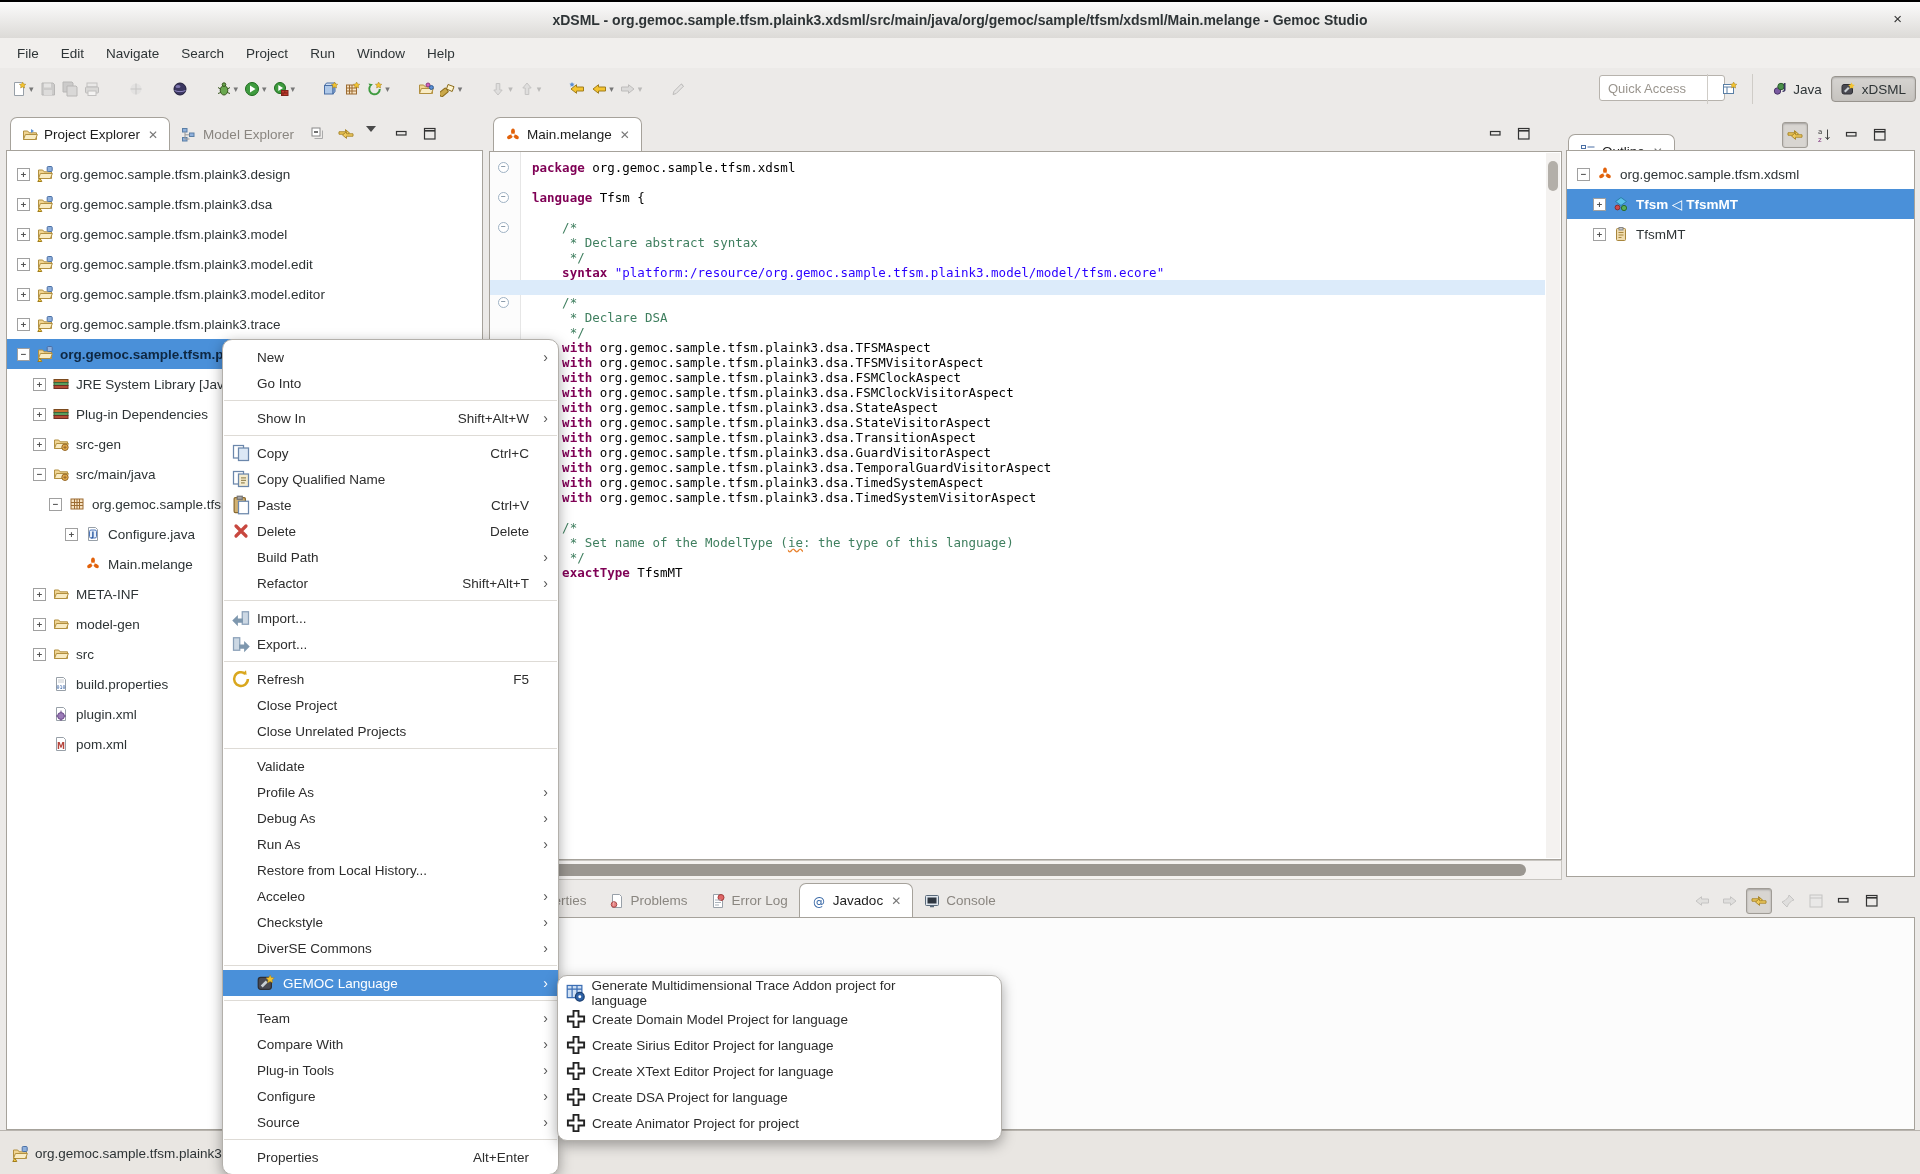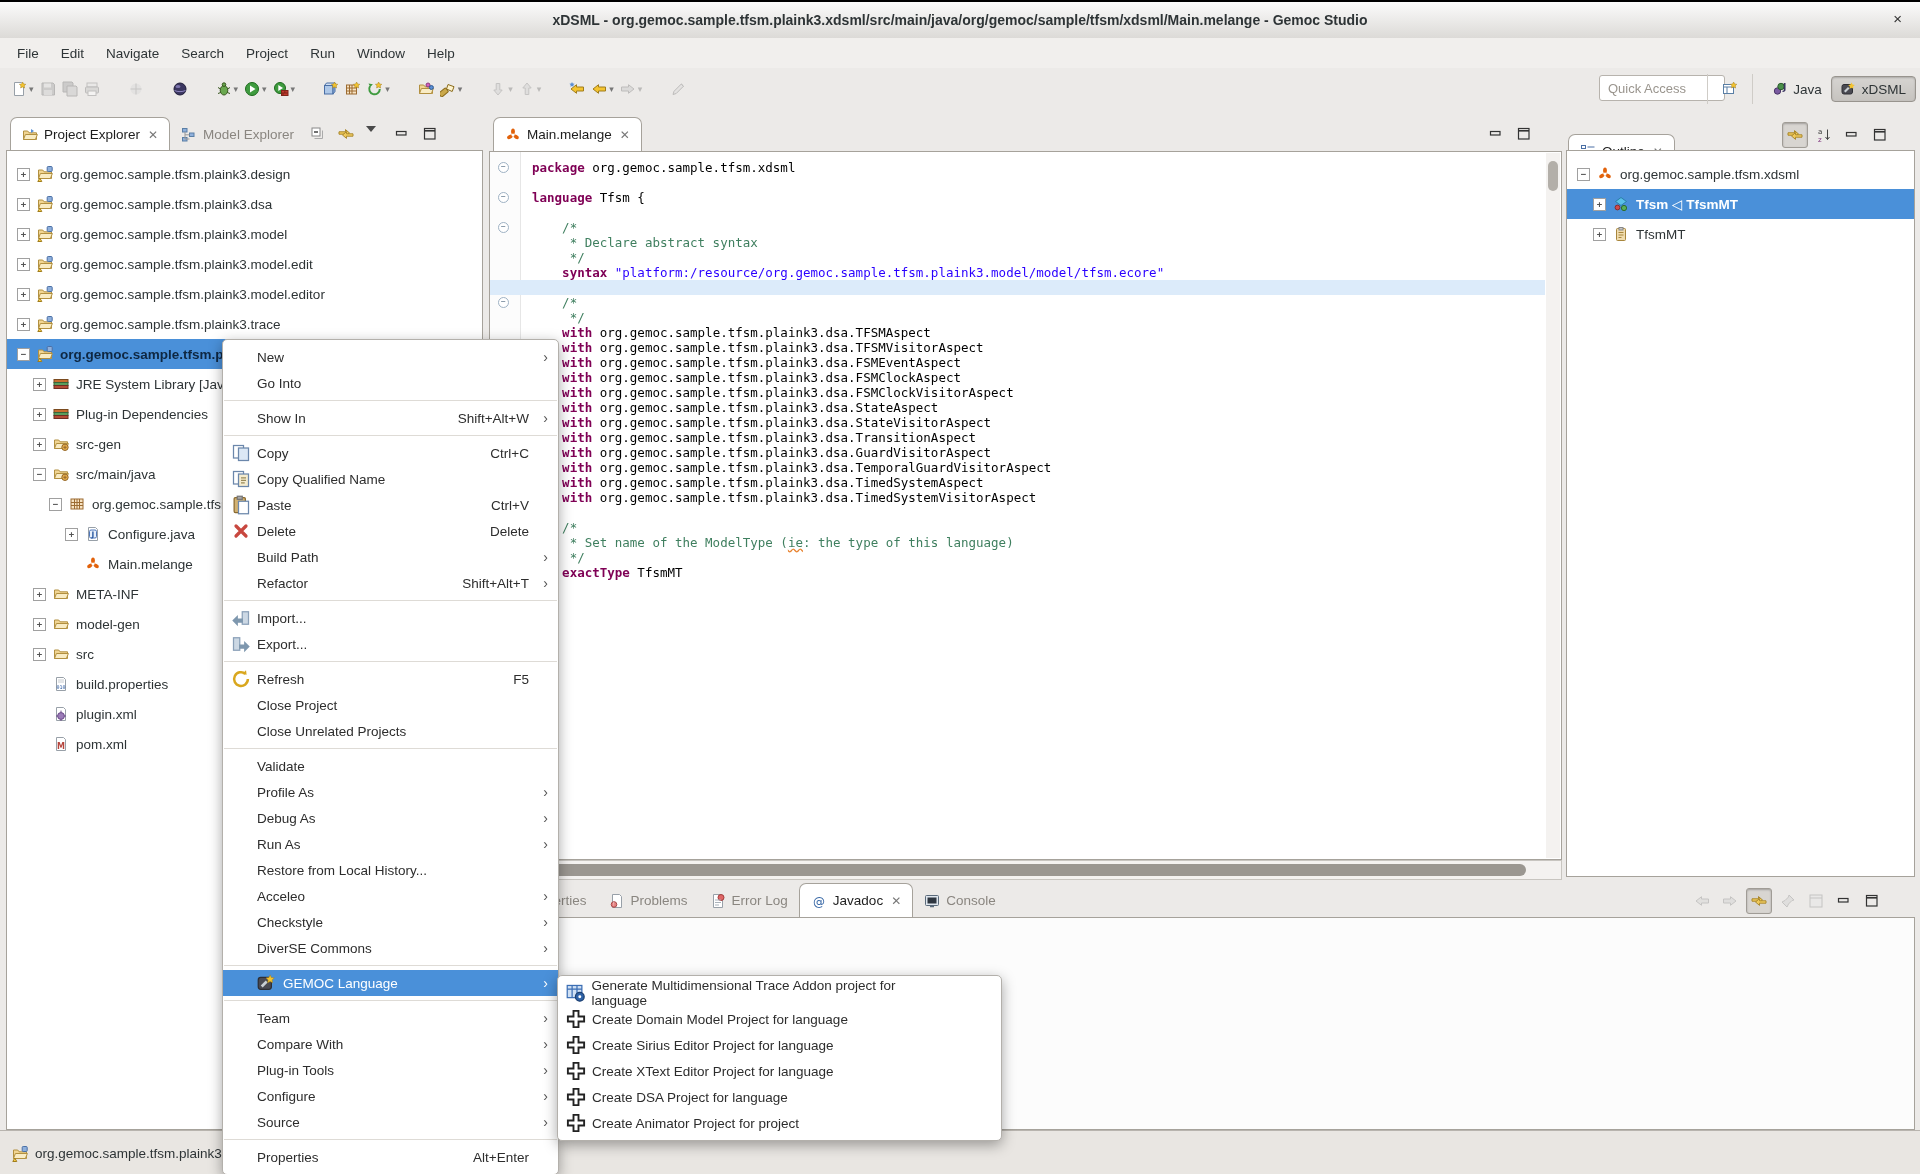--- a/index.html
+++ b/index.html
@@ -68,21 +68,21 @@
   .sq{text-decoration:underline;text-decoration-style:wavy;text-decoration-color:#e8822e;}
   #vscroll{position:absolute;right:1px;top:1px;width:14px;bottom:1px;background:#f4f2f0;}
   #vthumb{position:absolute;left:2px;top:8px;width:10px;height:30px;border-radius:6px;background:#b3afa9;}
   #hscroll{position:absolute;left:489px;top:858px;width:1073px;height:20px;background:#f4f2f0;border:1px solid #c8c5c0;box-sizing:border-box;}
   #hthumb{position:absolute;left:6px;top:3px;width:1030px;height:12px;border-radius:7px;background:#9b9791;}
   
   #bottom-body{left:489px;top:915px;width:1426px;height:213px;background:#fcfcfc;}
   #bottom-tabs{left:492px;top:881px;}
   #bottom-tools{right:10px;top:886px;}
   
-  .menu{position:absolute;background:#fff;border:1px solid #b3b0ab;border-radius:5px;
+  .menu{position:absolute;background:#fff;border:1px solid #b3b0ab;border-radius:10px;
         box-shadow:0 4px 14px rgba(0,0,0,.35);padding:4px 0;z-index:60;}
   .mi{height:26px;display:flex;align-items:center;padding:0 10px 0 8px;font-size:13.5px;color:#2d2d2d;}
   .mi .mic{width:20px;display:flex;margin-right:6px;}
   .mi .sc{margin-left:auto;padding-left:26px;}
   .mi .arr{width:13px;margin-left:6px;color:#555;text-align:right;font-size:14px;}
   .mi.hl{background:#4a90d9;color:#fff;padding-left:34px;}
   .mi.hl .arr{color:#fff;}
   .msep{height:1px;background:#dedbd6;margin:4px 1px;}
   
   #statusbar{position:absolute;left:0;top:1128px;width:100%;height:46px;background:#e9e6e2;
@@ -676,24 +676,24 @@
         <div class="cl"><span class="fold">−</span><span class="tk">package</span><span class="td"> org.gemoc.sample.tfsm.xdsml</span></div>
         <div class="cl"></div>
         <div class="cl"><span class="fold">−</span><span class="tk">language</span><span class="td"> Tfsm {</span></div>
         <div class="cl"></div>
         <div class="cl"><span class="fold">−</span><span class="tc">    /*</span></div>
         <div class="cl"><span class="tc">     * Declare abstract syntax</span></div>
         <div class="cl"><span class="tc">     */</span></div>
         <div class="cl"><span class="td">    </span><span class="tk">syntax</span><span class="td"> </span><span class="ts">"platform:/resource/org.gemoc.sample.tfsm.plaink3.model/model/tfsm.ecore"</span></div>
         <div class="cl cur"></div>
         <div class="cl"><span class="fold">−</span><span class="tc">    /*</span></div>
+        <div class="cl"><span class="tc">     * Declare DSA</span></div>
         <div class="cl"><span class="tc">     */</span></div>
         <div class="cl"><span class="td">    </span><span class="tk">with</span><span class="td"> org.gemoc.sample.tfsm.plaink3.dsa.TFSMAspect</span></div>
         <div class="cl"><span class="td">    </span><span class="tk">with</span><span class="td"> org.gemoc.sample.tfsm.plaink3.dsa.TFSMVisitorAspect</span></div>
-        <div class="cl"><span class="td">    </span><span class="tk">with</span><span class="td"> org.gemoc.sample.tfsm.plaink3.dsa.FSMEventAspect</span></div>
         <div class="cl"><span class="td">    </span><span class="tk">with</span><span class="td"> org.gemoc.sample.tfsm.plaink3.dsa.FSMClockAspect</span></div>
         <div class="cl"><span class="td">    </span><span class="tk">with</span><span class="td"> org.gemoc.sample.tfsm.plaink3.dsa.FSMClockVisitorAspect</span></div>
         <div class="cl"><span class="td">    </span><span class="tk">with</span><span class="td"> org.gemoc.sample.tfsm.plaink3.dsa.StateAspect</span></div>
         <div class="cl"><span class="td">    </span><span class="tk">with</span><span class="td"> org.gemoc.sample.tfsm.plaink3.dsa.StateVisitorAspect</span></div>
         <div class="cl"><span class="td">    </span><span class="tk">with</span><span class="td"> org.gemoc.sample.tfsm.plaink3.dsa.TransitionAspect</span></div>
         <div class="cl"><span class="td">    </span><span class="tk">with</span><span class="td"> org.gemoc.sample.tfsm.plaink3.dsa.GuardVisitorAspect</span></div>
         <div class="cl"><span class="td">    </span><span class="tk">with</span><span class="td"> org.gemoc.sample.tfsm.plaink3.dsa.TemporalGuardVisitorAspect</span></div>
         <div class="cl"><span class="td">    </span><span class="tk">with</span><span class="td"> org.gemoc.sample.tfsm.plaink3.dsa.TimedSystemAspect</span></div>
         <div class="cl"><span class="td">    </span><span class="tk">with</span><span class="td"> org.gemoc.sample.tfsm.plaink3.dsa.TimedSystemVisitorAspect</span></div>
         <div class="cl"></div>

